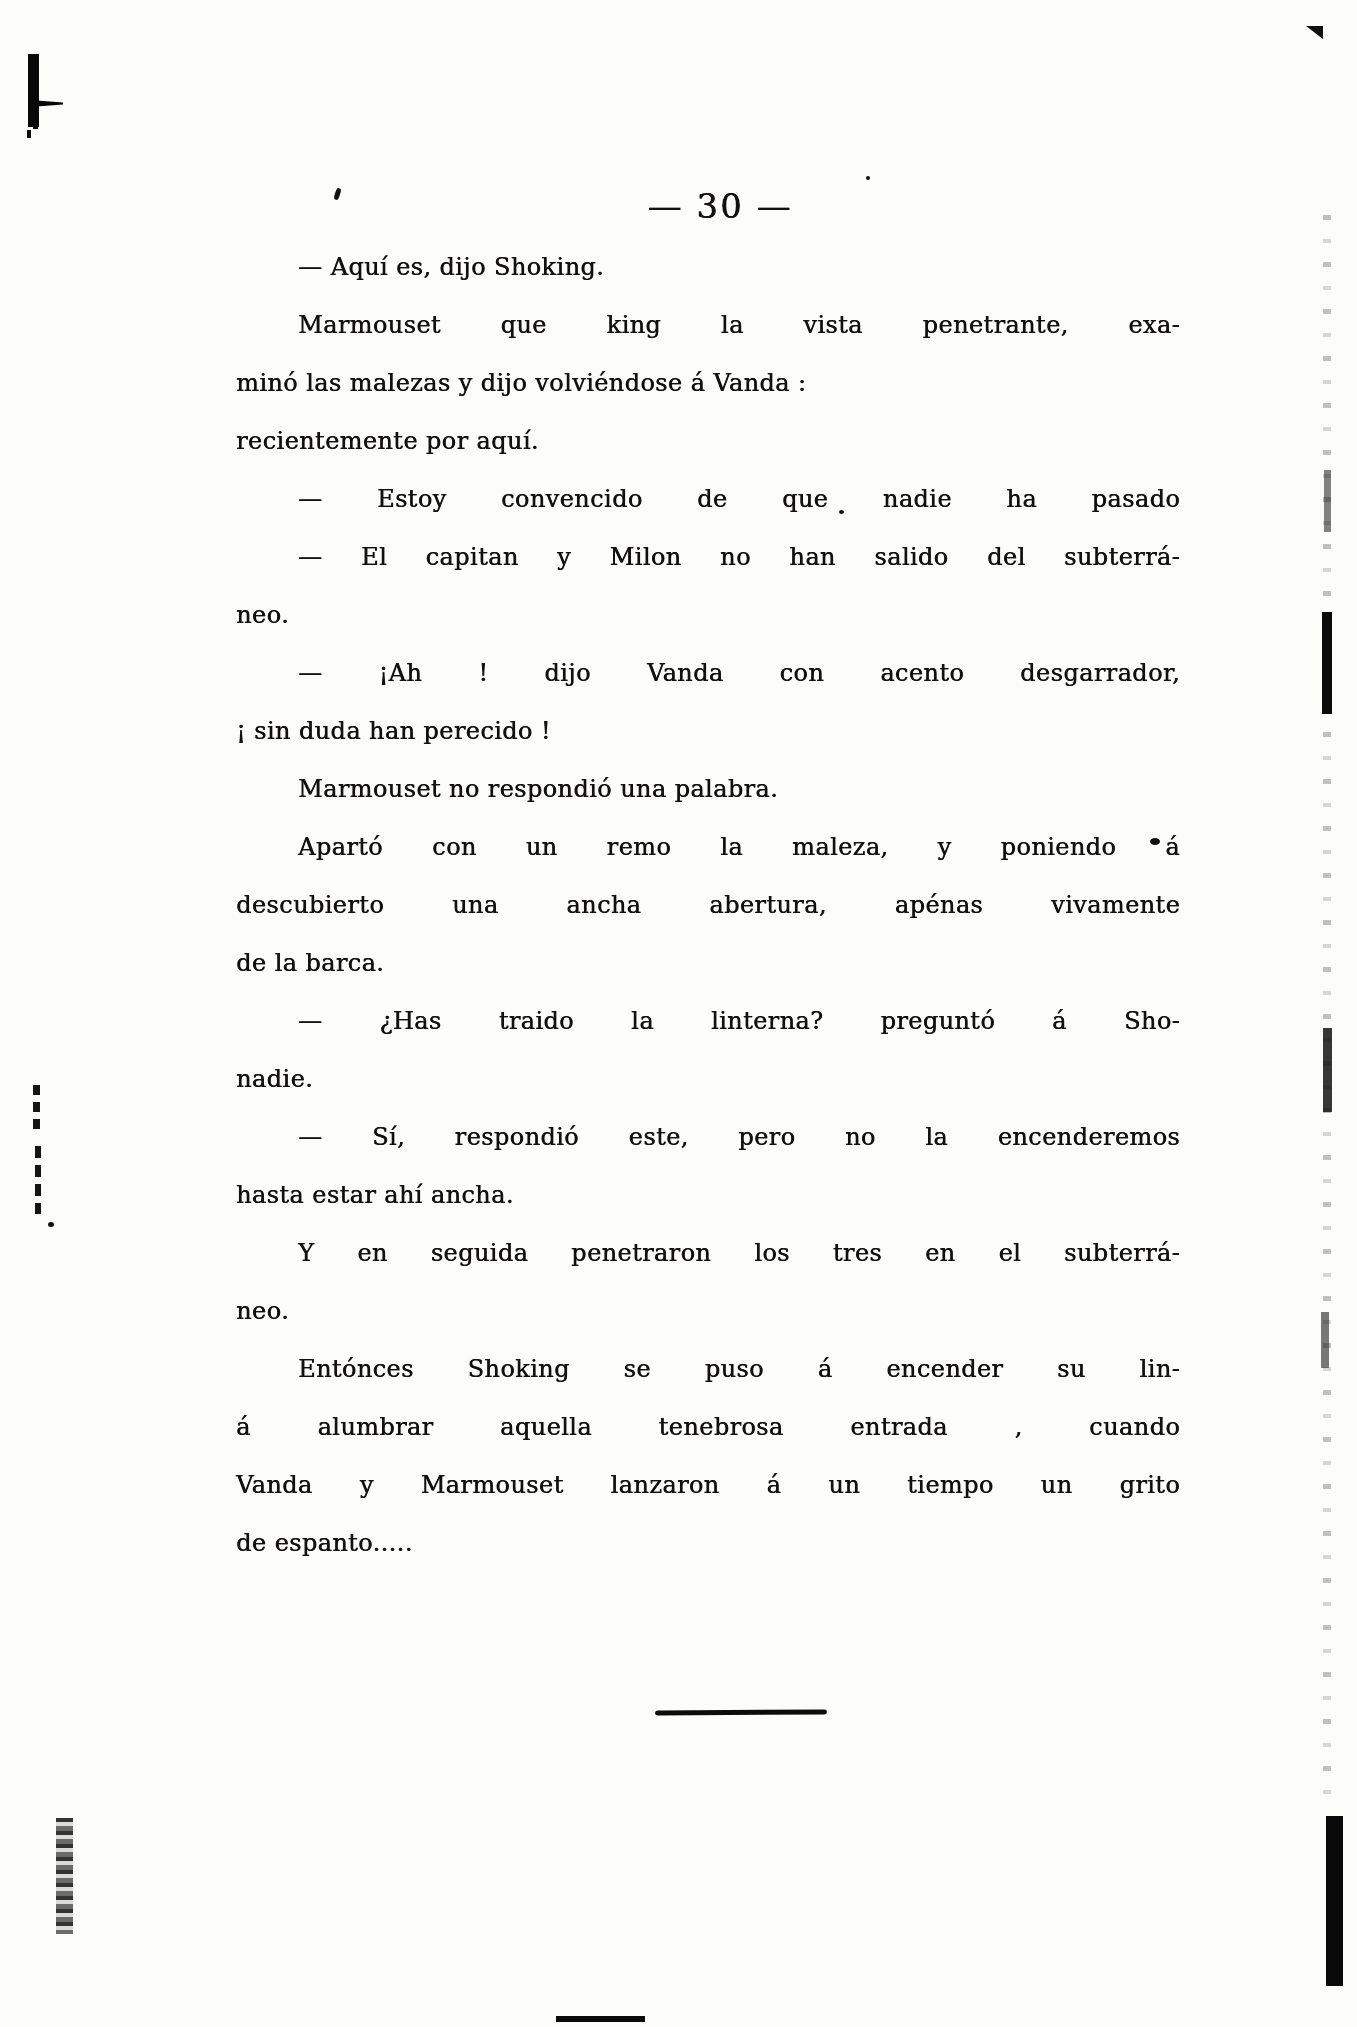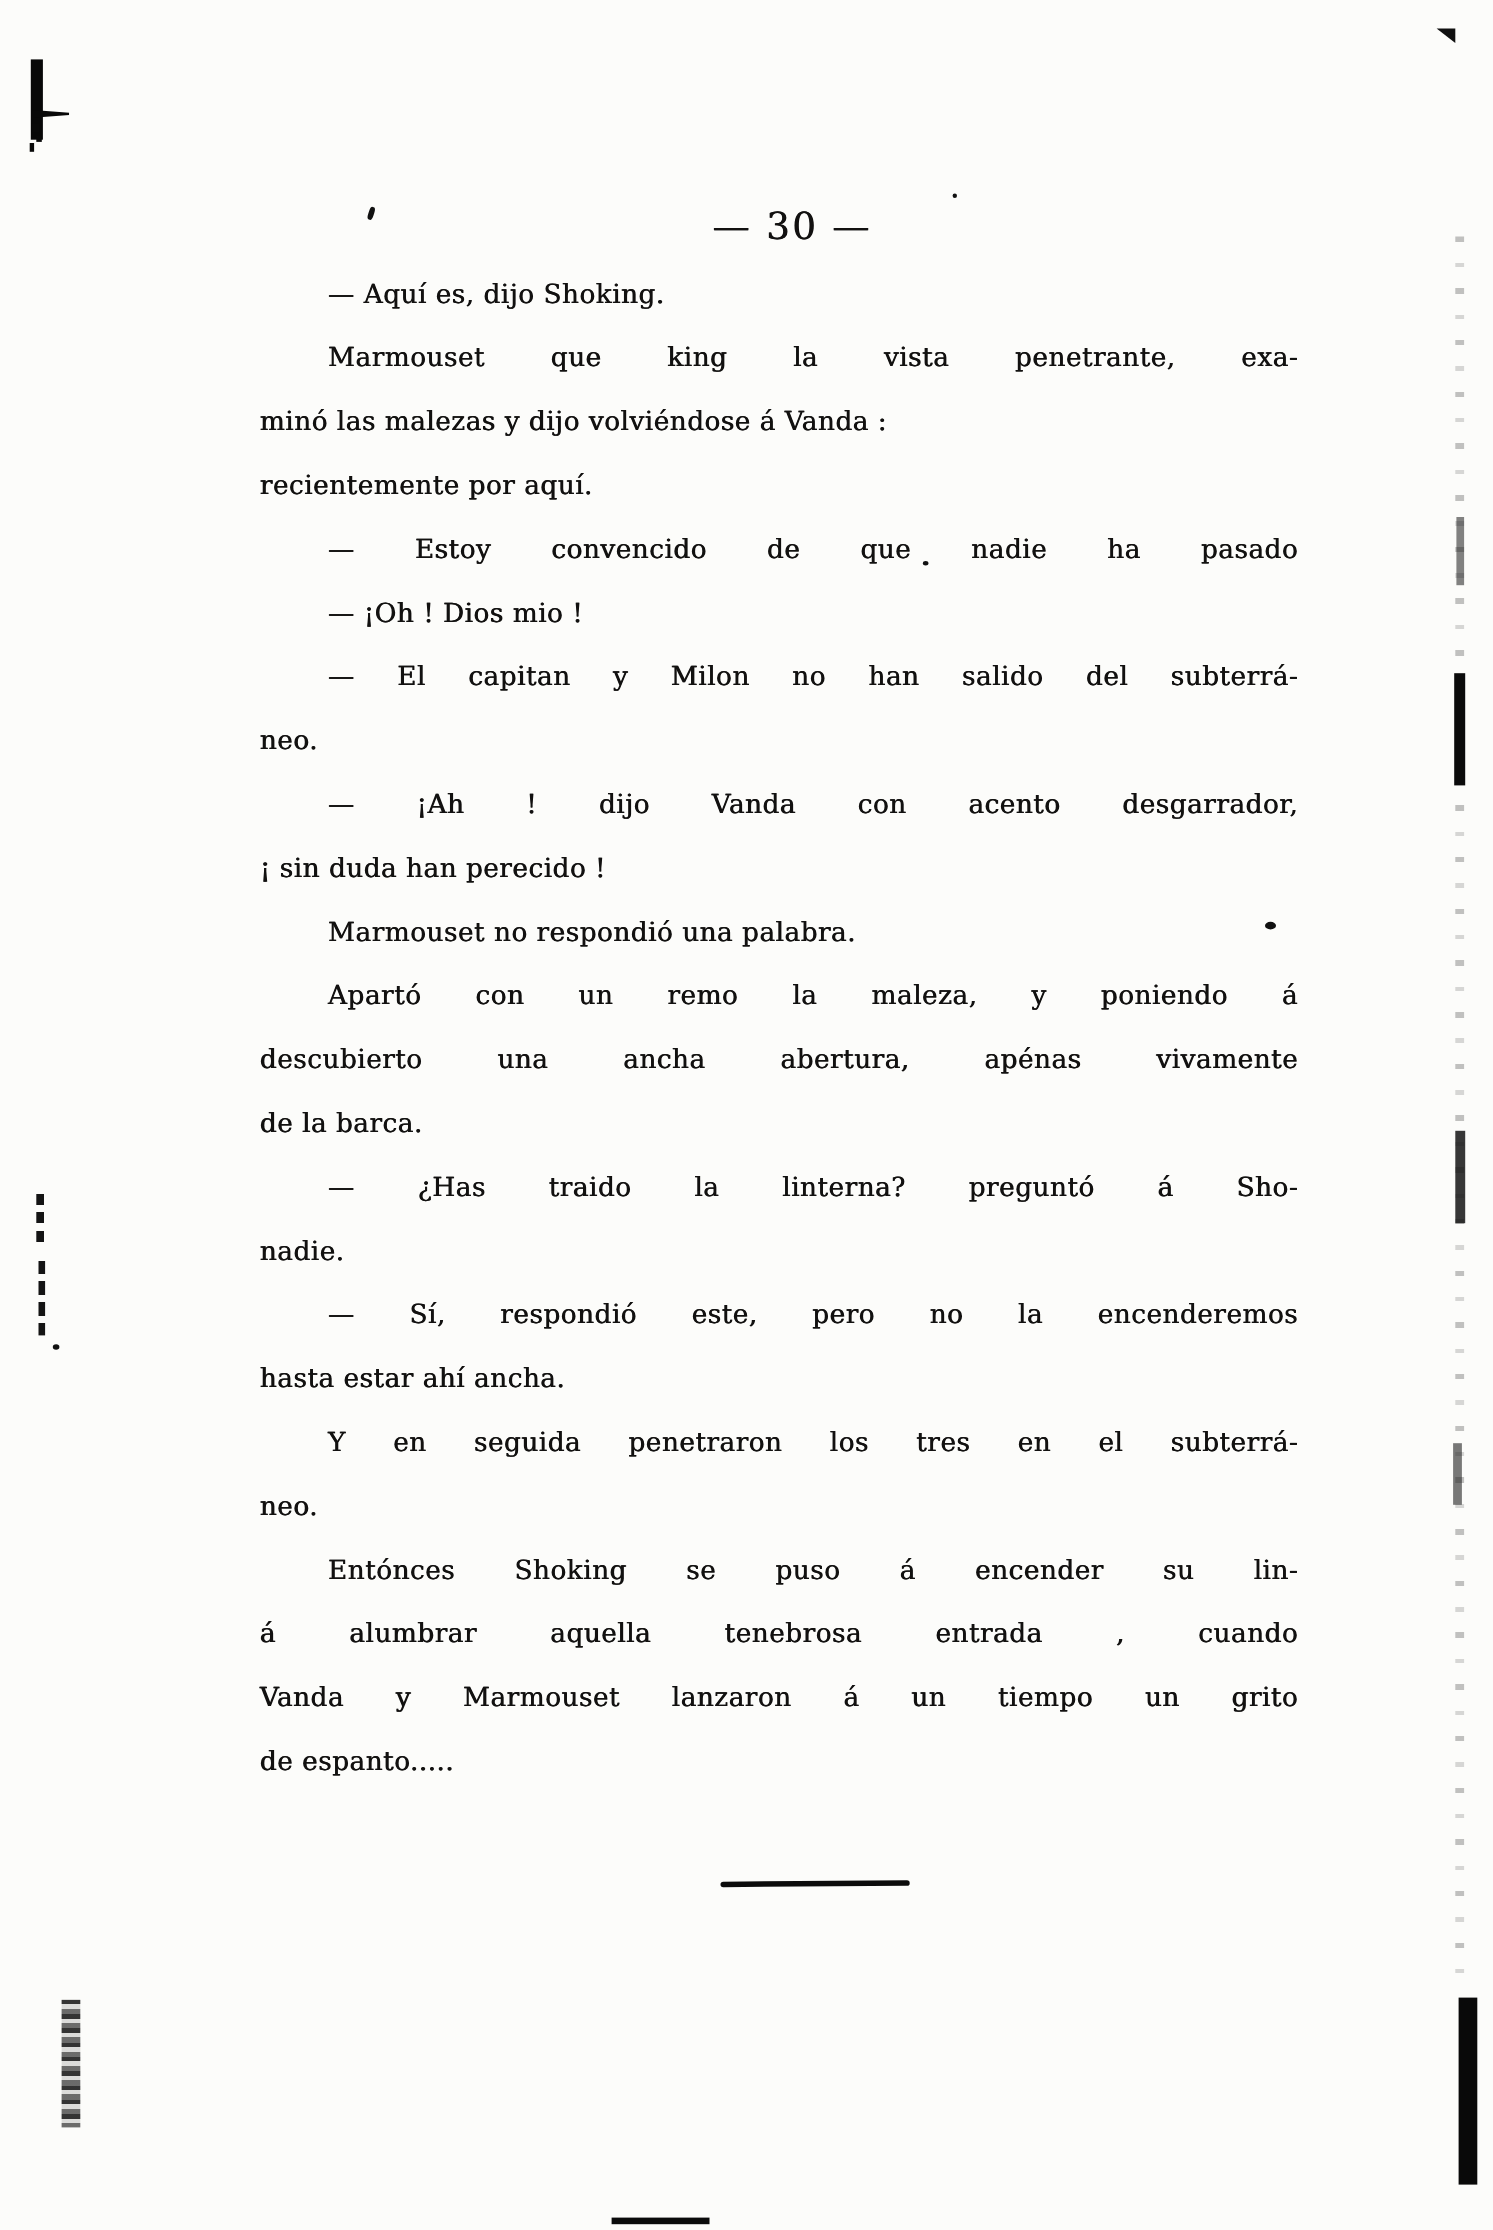--- a/index.html
+++ b/index.html
@@ -91,21 +91,20 @@
 <div class="page">
 
   <div class="pagenum">— 30 —</div>
 
   <div class="textblock">
     <div class="ln ind">— Aquí es, dijo Shoking.</div>
     <div class="ln ind just">Marmouset que king la vista penetrante, exa-</div>
     <div class="ln">minó las malezas y dijo volviéndose á Vanda :</div>
     <div class="ln">recientemente por aquí.</div>
     <div class="ln ind just">— Estoy convencido de que nadie ha pasado</div>
-    <div class="ln ind">— ¡Oh ! Dios mio !</div>
     <div class="ln ind just">— El capitan y Milon no han salido del subterrá-</div>
     <div class="ln">neo.</div>
     <div class="ln ind just">— ¡Ah ! dijo Vanda con acento desgarrador,</div>
     <div class="ln">¡ sin duda han perecido !</div>
     <div class="ln ind">Marmouset no respondió una palabra.</div>
     <div class="ln ind just">Apartó con un remo la maleza, y poniendo á</div>
     <div class="ln just">descubierto una ancha abertura, apénas vivamente</div>
     <div class="ln">de la barca.</div>
     <div class="ln ind just">— ¿Has traido la linterna? preguntó á Sho-</div>
     <div class="ln">nadie.</div>

